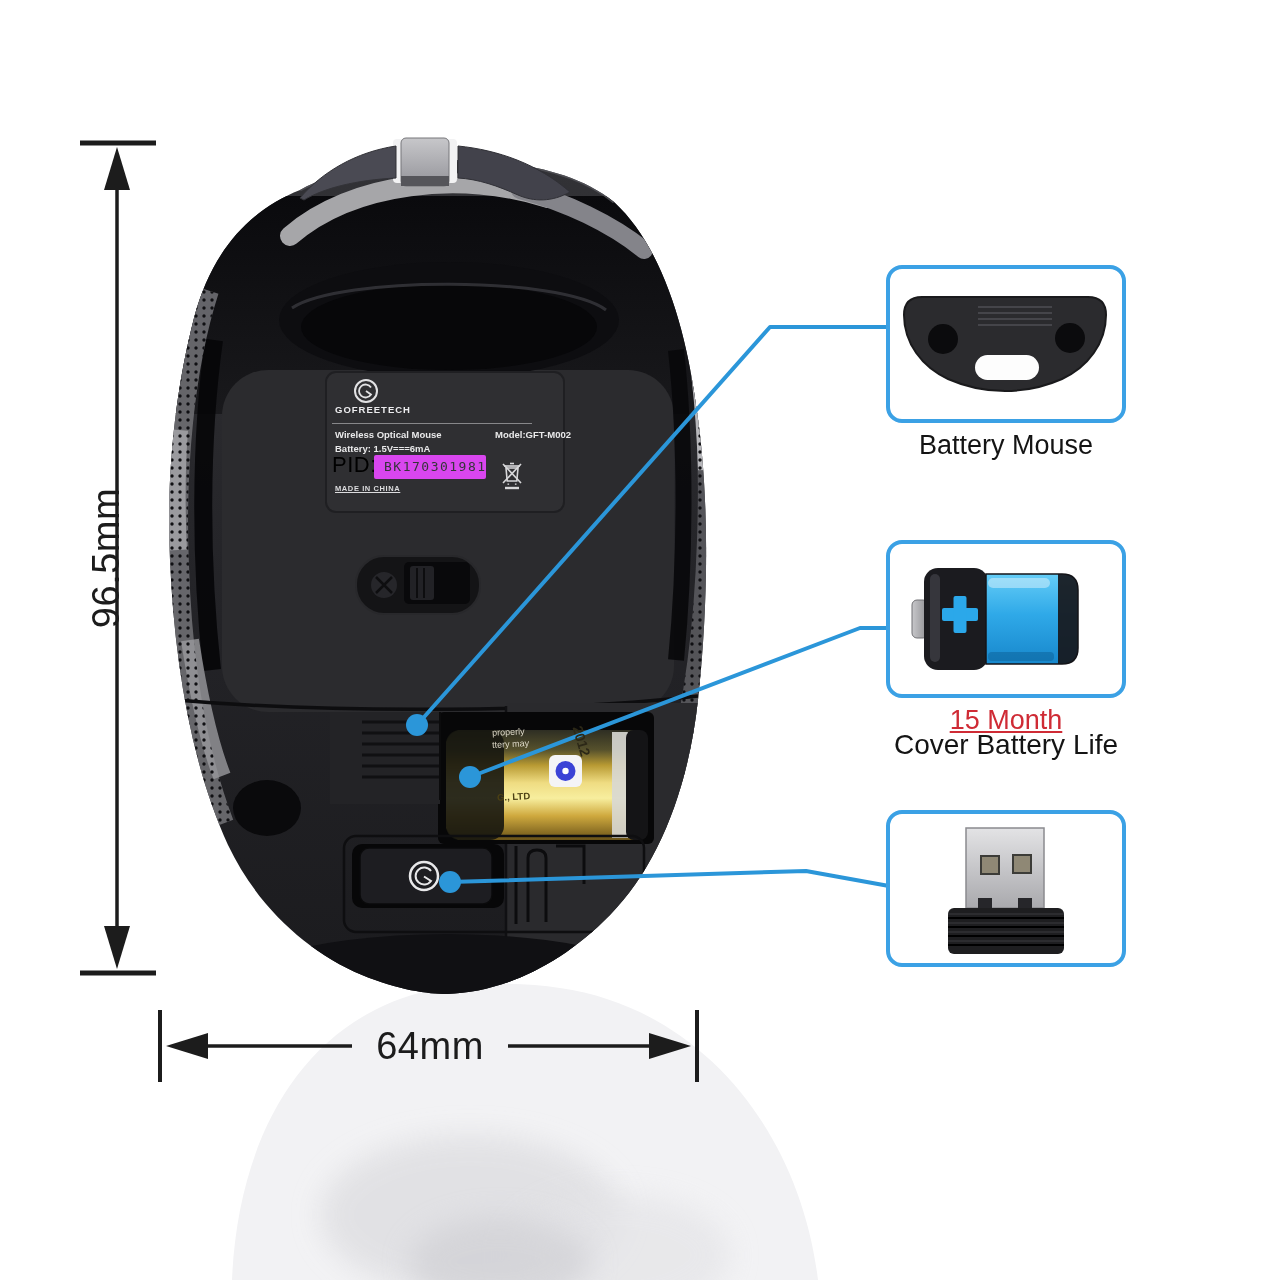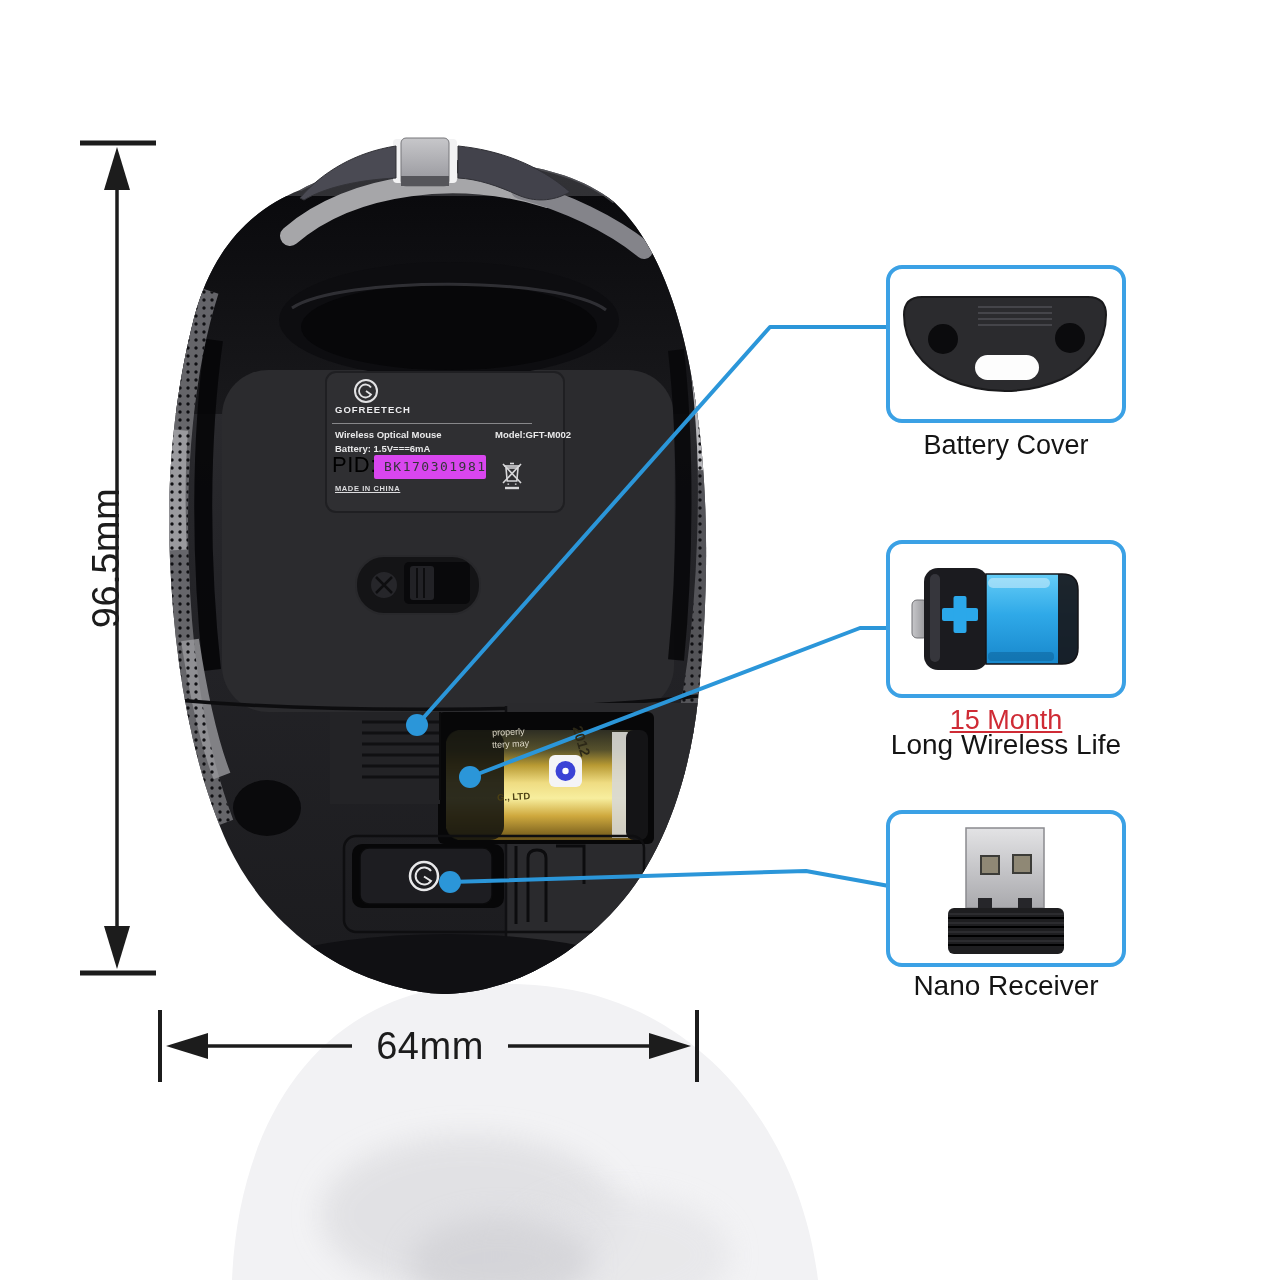--- a/index.html
+++ b/index.html
@@ -264,21 +264,21 @@
   <div class="callout-box" style="top:265px;height:158px;">
     <svg width="232" height="150" viewBox="0 0 232 150">
       <path d="M 14 46 Q 14 28 32 28 L 198 28 Q 216 28 216 46 C 216 74 198 98 172 110
                C 154 118 134 122 115 122 C 96 122 76 118 58 110 C 32 98 14 74 14 46 Z" fill="#2b2b2e" stroke="#1a1a1c" stroke-width="2"></path>
       <path d="M 88 38 H 162 M 88 44 H 162 M 88 50 H 162 M 88 56 H 162" stroke="#45454a" stroke-width="2"></path>
       <circle cx="53" cy="70" r="15" fill="#0b0b0d"></circle>
       <circle cx="180" cy="69" r="15" fill="#0b0b0d"></circle>
       <rect x="85" y="86" width="64" height="25" rx="12.5" fill="#fdfdfd"></rect>
     </svg>
   </div>
-  <div class="co-label" style="top:432px;">Battery Cover</div>
+  <div class="co-label" style="top:432px;">Battery Mouse</div>
 
   <div class="callout-box" style="top:540px;height:158px;">
     <svg width="232" height="150" viewBox="0 0 232 150">
       <defs>
         <linearGradient id="blueBatt" x1="0" y1="0" x2="0" y2="1">
           <stop offset="0" stop-color="#65cdf7"></stop>
             <stop offset=".45" stop-color="#2fa9e8"></stop>
           <stop offset="1" stop-color="#1787cc"></stop>
         </linearGradient>
         <linearGradient id="nubGrad" x1="0" y1="0" x2="1" y2="0">
@@ -292,35 +292,34 @@
       <rect x="52" y="64" width="36" height="13" rx="2" fill="#2ba8ea"></rect>
       <rect x="63.5" y="52" width="13" height="37" rx="2" fill="#2ba8ea"></rect>
       <path d="M 96 30 L 172 30 Q 188 30 188 46 L 188 104 Q 188 120 172 120 L 96 120 Z" fill="url(#blueBatt)"></path>
       <path d="M 172 30 Q 188 30 188 46 L 188 104 Q 188 120 172 120 L 168 120 L 168 30 Z" fill="#17171b" opacity=".92"></path>
       <rect x="98" y="34" width="62" height="10" rx="5" fill="#ffffff" opacity=".4"></rect>
       <rect x="98" y="108" width="66" height="9" rx="4" fill="#0b5f96" opacity=".5"></rect>
       <path d="M 96 30 L 172 30 Q 188 30 188 46 L 188 104 Q 188 120 172 120 L 96 120 Z" fill="none" stroke="#141418" stroke-width="1.5"></path>
     </svg>
   </div>
   <div class="co-label red" style="top:707px;text-decoration:underline;">15 Month</div>
-  <div class="co-label" style="top:731px;font-size:28px;">Long Wireless Life</div>
+  <div class="co-label" style="top:731px;font-size:28px;">Cover Battery Life</div>
 
   <div class="callout-box" style="top:810px;height:157px;">
     <svg width="232" height="149" viewBox="0 0 232 149">
       <defs>
         <linearGradient id="metalGrad" x1="0" y1="0" x2="0" y2="1">
           <stop offset="0" stop-color="#e3e3e5"></stop>
             <stop offset="1" stop-color="#a9a9ad"></stop>
         </linearGradient>
       </defs>
       <rect x="76" y="14" width="78" height="80" fill="url(#metalGrad)" stroke="#8b8b8f" stroke-width="1.5"></rect>
       <rect x="91" y="42" width="18" height="18" fill="#8f8875" stroke="#3c3c38" stroke-width="2"></rect>
       <rect x="123" y="41" width="18" height="18" fill="#8f8875" stroke="#3c3c38" stroke-width="2"></rect>
       <rect x="88" y="84" width="14" height="10" fill="#26262a"></rect>
       <rect x="128" y="84" width="14" height="10" fill="#26262a"></rect>
       <rect x="58" y="94" width="116" height="46" rx="6" fill="#1e1e20"></rect>
       <path d="M 58 104 H 174 M 58 113 H 174 M 58 122 H 174 M 58 131 H 174" stroke="#000000" stroke-width="2"></path>
       <path d="M 58 100 H 174 M 58 109 H 174 M 58 118 H 174 M 58 127 H 174" stroke="#3a3a3e" stroke-width="1"></path>
     </svg>
   </div>
-  <div class="co-label" style="top:972px;font-size:28px;">Nano Receiver</div>
 
 </div>
 
 </body></html>

